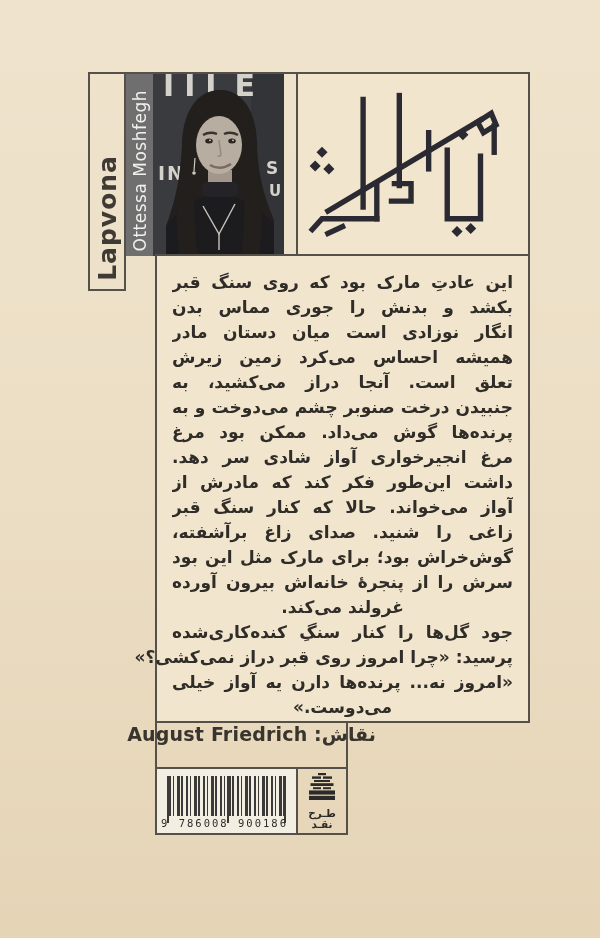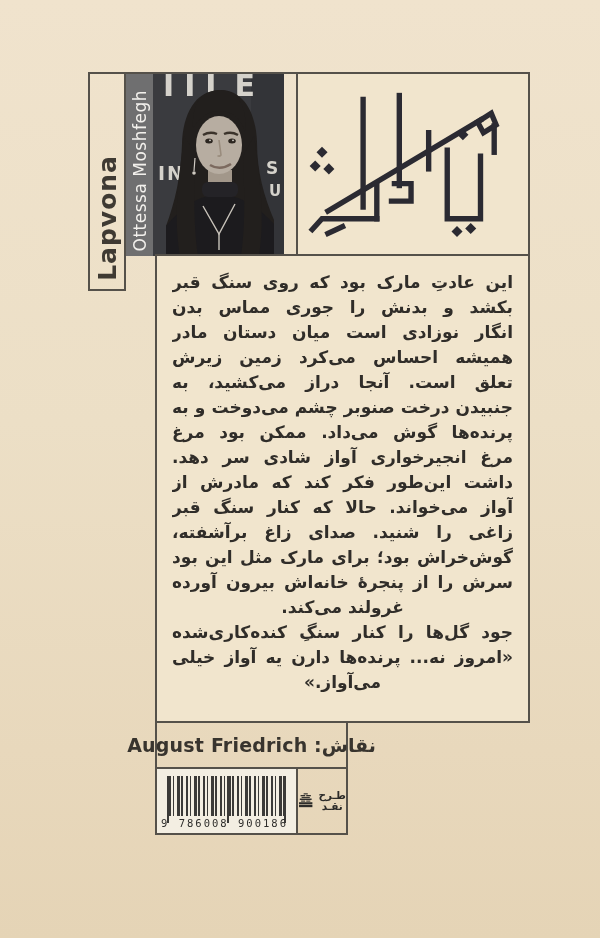--- a/index.html
+++ b/index.html
@@ -38,21 +38,21 @@
   }
   .syn-line{
     direction:rtl;
     font-size:17px;line-height:25px;font-weight:bold;color:#302d29;
     text-align:center;white-space:nowrap;
   }
   .syn-line.full{white-space:normal;text-align:justify;text-align-last:justify;overflow:hidden;height:25px;}
 
   .illustrator-box{
     left:155px;top:721px;width:193px;height:48px;
-    display:flex;align-items:center;justify-content:center;
+    display:flex;justify-content:center;
   }
   .illustrator-box .lbl{direction:rtl;font-size:19px;font-weight:600;color:#38342e;letter-spacing:.2px;white-space:nowrap;}
 
   .barcode-box{left:155px;top:767px;width:143px;height:68px;background:#f3eee2;}
   .bars{
     position:absolute;left:12px;right:12px;top:7px;height:40px;
     background:repeating-linear-gradient(90deg,
       #3b3a38 0px,#3b3a38 2px,
       #f3eee2 2px,#f3eee2 4px,
       #3b3a38 4px,#3b3a38 5px,
@@ -66,21 +66,21 @@
   .guard.g1{left:10px;} .guard.g2{left:50%;} .guard.g3{right:10px;}
   .bc-digits{
     position:absolute;left:4px;right:8px;bottom:4px;
     display:flex;justify-content:space-between;align-items:flex-end;
     font-family:"DejaVu Sans Mono",monospace;
     font-size:10.5px;color:#2e2d2b;letter-spacing:2px;
   }
   .bc-digits span{background:transparent;}
 
   .publisher-box{left:296px;top:767px;width:52px;height:68px;
-    display:flex;flex-direction:row;align-items:center;justify-content:center;gap:5px;}
+    display:flex;flex-direction:column;align-items:center;justify-content:center;gap:5px;}
   .pub-words{direction:rtl;text-align:center;font-size:10.5px;font-weight:bold;color:#2c2b29;line-height:11px;}
 </style>
 </head>
 <body>
 
 <div class="cover">
 
   <div class="topline"></div>
 
   <div class="box lapvona-box vwrap">
@@ -174,22 +174,23 @@
         <div class="syn-line full" dir="rtl">جنبیدن درخت صنوبر چشم می‌دوخت و به آواز</div>
         <div class="syn-line full" dir="rtl">پرنده‌ها گوش می‌داد. ممکن بود مرغ زنبورخوار یا</div>
         <div class="syn-line full" dir="rtl">مرغ انجیرخواری آواز شادی سر دهد. مارک دوست</div>
         <div class="syn-line full" dir="rtl">داشت این‌طور فکر کند که مادرش از بهشت برایش</div>
         <div class="syn-line full" dir="rtl">آواز می‌خواند. حالا که کنار سنگ قبر ایستاده بود، آواز</div>
         <div class="syn-line full" dir="rtl">زاغی را شنید. صدای زاغ برآشفته، زننده، مداوم و</div>
         <div class="syn-line full" dir="rtl">گوش‌خراش بود؛ برای مارک مثل این بود که پیرزنی</div>
         <div class="syn-line full" dir="rtl">سرش را از پنجرهٔ خانه‌اش بیرون آورده است و رو به او</div>
         <div class="syn-line" dir="rtl">غرولند می‌کند.</div>
         <div class="syn-line full" dir="rtl">جود گل‌ها را کنار سنگِ کنده‌کاری‌شده گذاشت و</div>
+        <div class="syn-line" dir="rtl">پرسید: «چرا امروز روی قبر دراز نمی‌کشی؟»</div>
         <div class="syn-line full" dir="rtl">«امروز نه... پرنده‌ها دارن یه آواز خیلی غمگین</div>
-        <div class="syn-line" dir="rtl">می‌آواز.»</div>
+        <div class="syn-line" dir="rtl">می‌دوست.»</div>
       </div>
   </div>
 
   <div class="box illustrator-box">
     <span class="lbl" dir="rtl">نقاش: August Friedrich</span>
   </div>
 
   <div class="box barcode-box">
     <div class="bars"></div>
     <div class="guard g1"></div>

